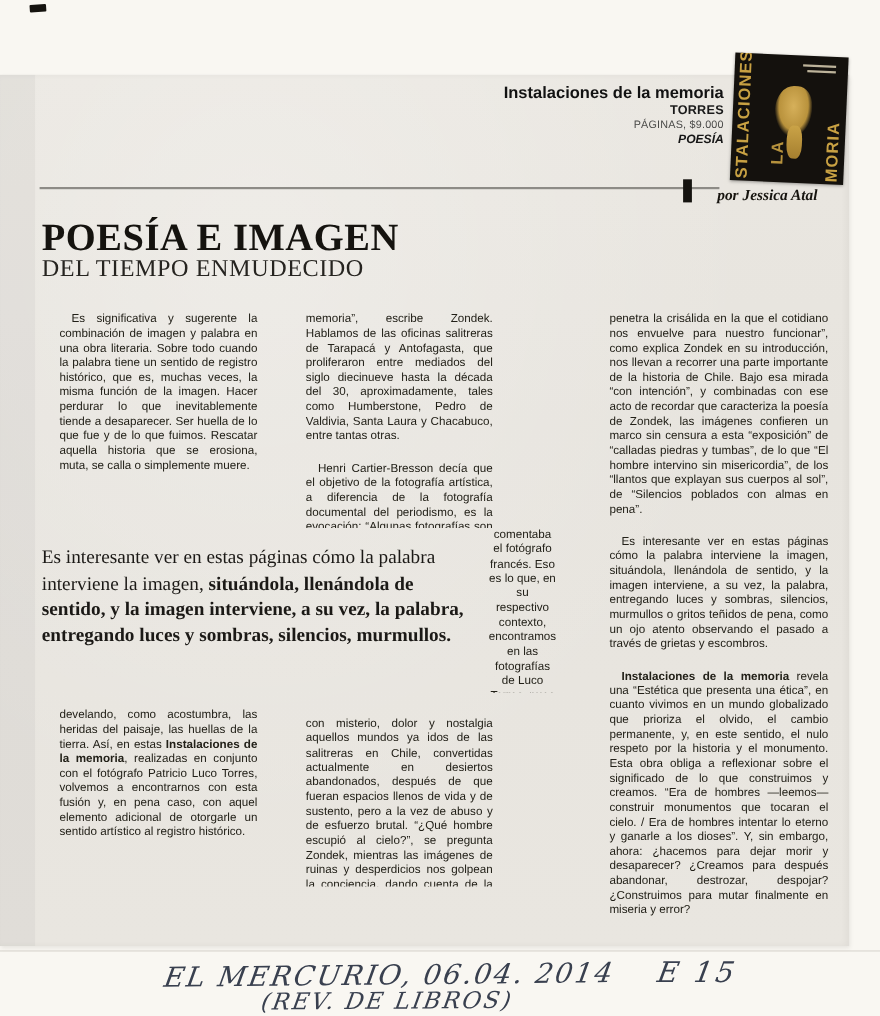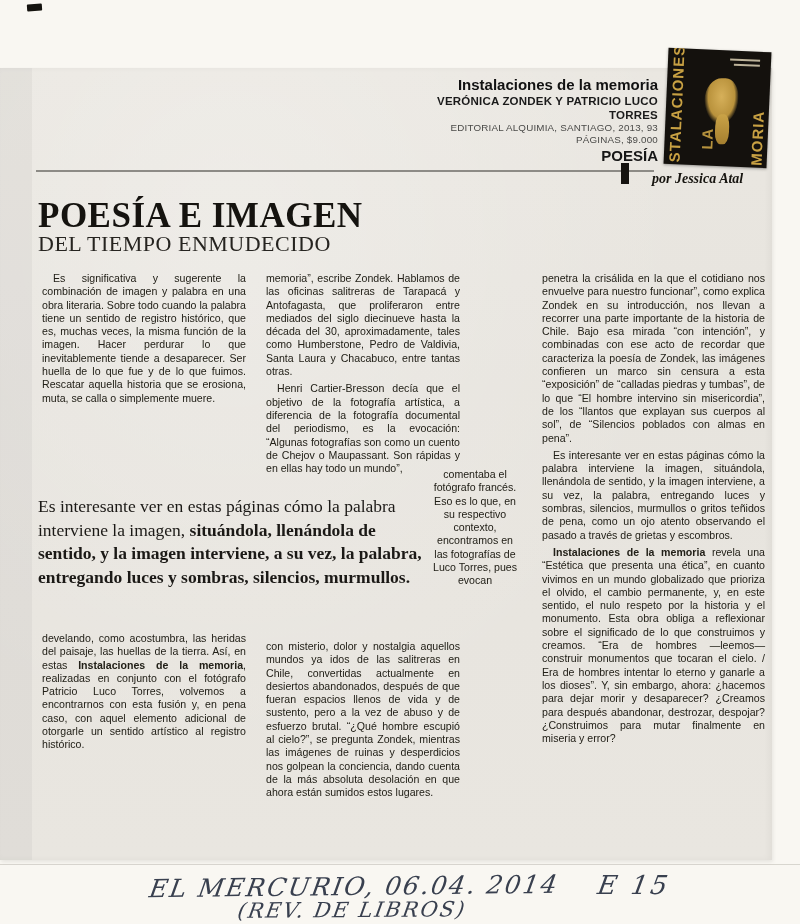--- a/index.html
+++ b/index.html
@@ -17,21 +17,21 @@
     box-shadow:inset -3px 0 6px rgba(0,0,0,.04), 1px 2px 4px rgba(0,0,0,.08);
   }
   .paper-left-shade{position:absolute;left:0;top:68px;width:32px;height:792px;background:rgba(0,0,0,.035);}
   .corner-mark{position:absolute;left:27px;top:4px;width:15px;height:7px;background:#15130f;transform:rotate(-4deg);border-radius:1px;}
 
   
   .hdr{position:absolute;right:142px;top:76px;width:380px;text-align:right;line-height:1.22;}
   .hdr .booktitle{font-weight:bold;font-size:15px;color:#121212;}
   .hdr .authors{font-weight:bold;font-size:11.5px;letter-spacing:.2px;color:#1a1a1a;}
   .hdr .pub{font-size:9.8px;color:#4a4a48;letter-spacing:.2px;}
-  .hdr .genre{font-weight:bold;font-size:15px;color:#161616;margin-top:1px;}
+  .hdr .genre{font-weight:bold;font-size:11px;color:#161616;margin-top:1px;font-style:italic;}
 
   .rule{position:absolute;left:36px;top:170px;width:618px;height:2px;background:#8d8b86;}
   .black-bar{position:absolute;left:621px;top:163px;width:8px;height:21px;background:#15130f;}
   .byline{position:absolute;left:652px;top:171px;width:120px;font-family:"Liberation Serif",serif;
     font-style:italic;font-weight:bold;font-size:14px;color:#16140f;}
 
   
   .cover{position:absolute;left:666px;top:50px;width:103px;height:116px;background:#14110d;
     transform:rotate(2.5deg);overflow:hidden;box-shadow:0 1px 3px rgba(0,0,0,.35);}
   .cover .vtext{position:absolute;font-weight:bold;color:#c8a143;font-family:"Liberation Sans",sans-serif;
@@ -48,21 +48,21 @@
 
   
   .headline1{position:absolute;left:38px;top:196px;font-family:"Liberation Serif",serif;
     font-weight:bold;font-size:35px;letter-spacing:.5px;color:#15130f;}
   .headline2{position:absolute;left:38px;top:231px;font-family:"Liberation Serif",serif;
     font-weight:normal;font-size:22px;letter-spacing:.5px;color:#262420;}
 
   
   .col{position:absolute;font-size:10.6px;line-height:13.3px;text-align:justify;color:#222018;
     hyphens:auto;overflow:hidden;}
-  .col p{margin:4px;}
+  .col p{margin:16px;}
   .col p.ind{text-indent:11px;}
   .c1t{left:38px;top:268px;width:212px;height:228px;}
   .c1b{left:38px;top:628px;width:212px;height:232px;}
   .c2t{left:262px;top:268px;width:202px;height:212px;}
   .c2n{left:428px;top:464px;width:94px;height:166px;text-align:center;}
   .c2b{left:262px;top:636px;width:202px;height:170px;}
   .c3{left:538px;top:268px;width:231px;height:592px;}
   .bold-run{font-weight:bold;}
 
   
@@ -81,23 +81,21 @@
 </head>
 <body>
 
 <div class="paper"></div>
 <div class="paper-left-shade"></div>
 <div class="corner-mark"></div>
 <div class="album-line"></div>
 
 <div class="hdr">
   <div class="booktitle">Instalaciones de la memoria</div>
-  <div class="authors">VERÓNICA ZONDEK Y PATRICIO LUCO</div>
   <div class="authors">TORRES</div>
-  <div class="pub">EDITORIAL ALQUIMIA, SANTIAGO, 2013, 93</div>
   <div class="pub">PÁGINAS, $9.000</div>
   <div class="genre">POESÍA</div>
 </div>
 
 <div class="cover">
   <div class="tinyline" style="left:62px;top:8px;width:30px;"></div>
   <div class="tinyline" style="left:66px;top:13px;width:26px;"></div>
   <div class="blob1"></div>
   <div class="blob2"></div>
   <div class="vtext v1">STALACIONES</div>

